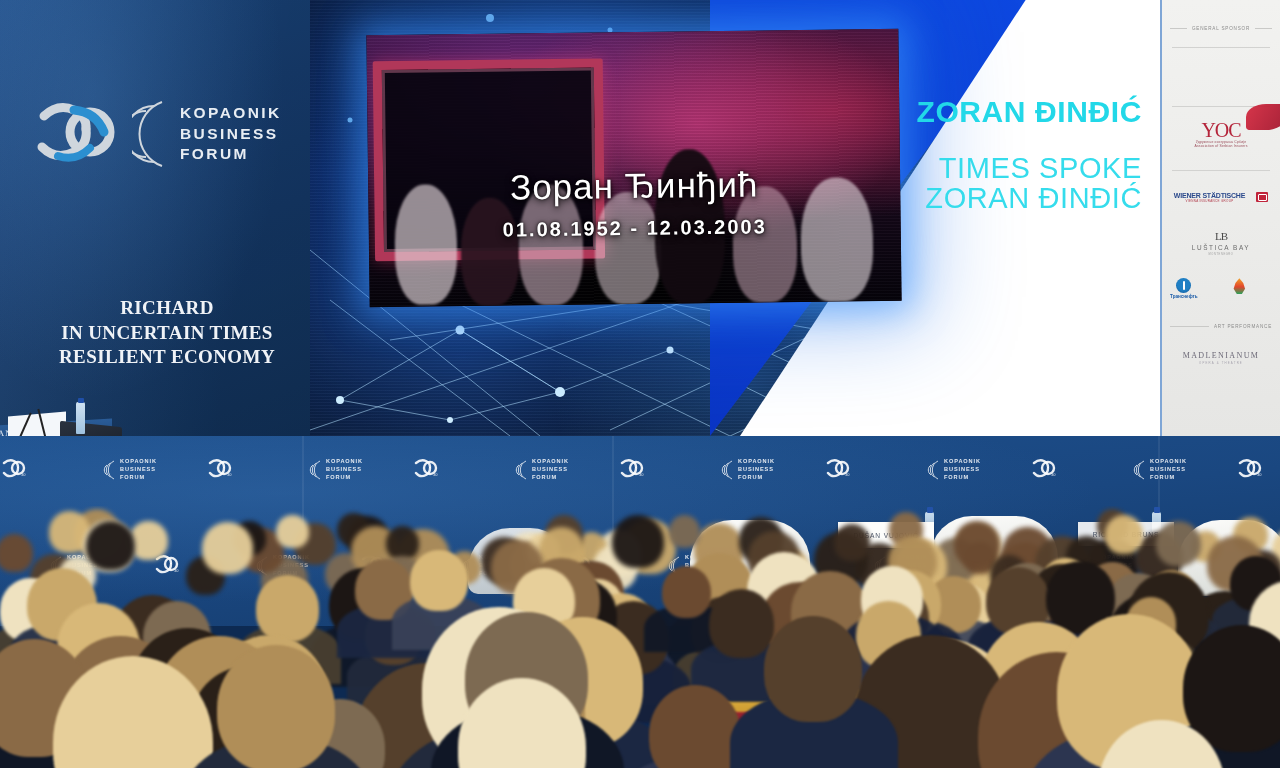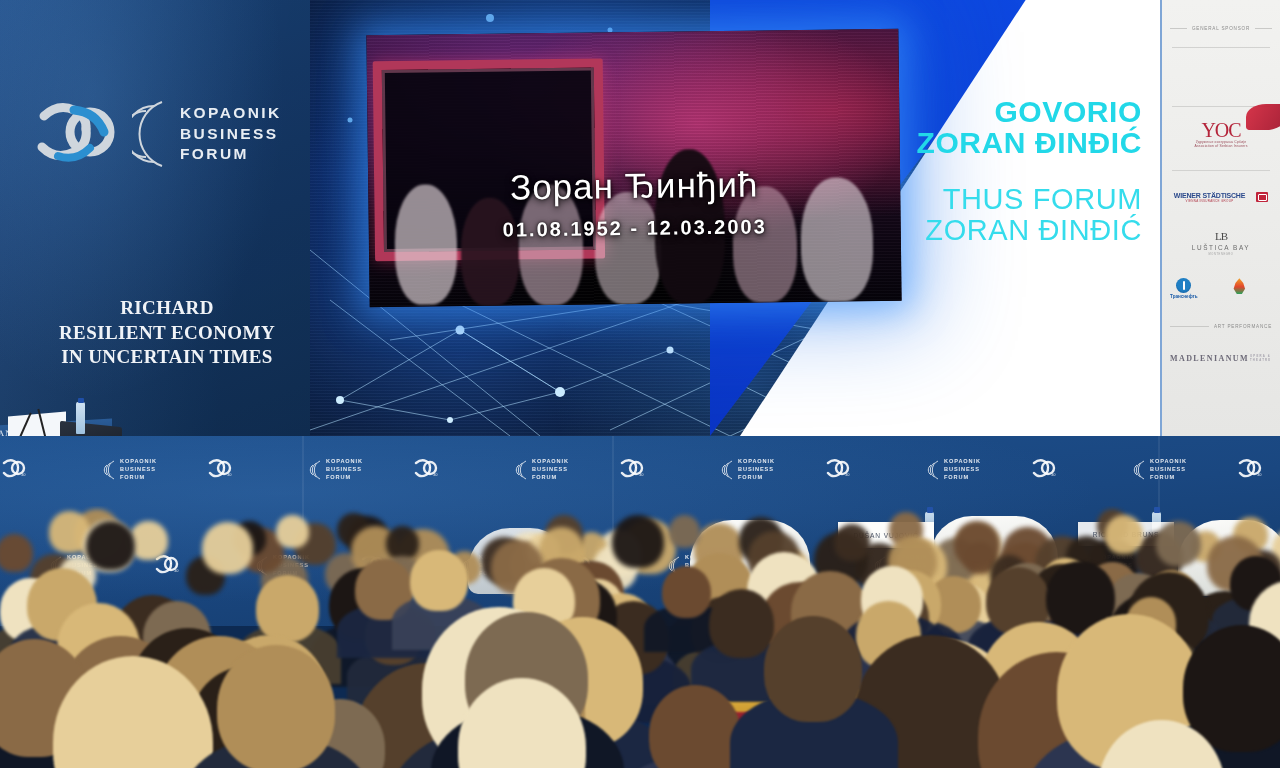--- a/index.html
+++ b/index.html
@@ -226,22 +226,22 @@
         <path d="M30 6 a34 34 0 0 0 0 64" stroke="#cfd6dd" stroke-width="2" fill="none"></path>
         <path d="M22 10 a28 28 0 0 0 0 56" stroke="#cfd6dd" stroke-width="2" fill="none"></path>
         <path d="M14 15 a22 22 0 0 0 0 46" stroke="#cfd6dd" stroke-width="2" fill="none"></path>
       </svg>
       <div class="kbf">
         <div style="white-space:pre-line">KOPAONIK BUSINESS FORUM</div>
       </div>
     </div>
     <div class="tagline">
       <div>RICHARD</div>
+      <div>IN UNCERTAIN TIMES</div>
       <div>RESILIENT ECONOMY</div>
-      <div>IN UNCERTAIN TIMES</div>
     </div>
   </div>
 
   <div class="podium">
     <div class="pod-body"></div>
     <div class="pod-glass"></div>
     <div class="pod-banner">
       <span>ANNUAL MEETING 2023</span>
     </div>
     <div class="pod-paper"></div>
@@ -309,25 +309,24 @@
       <div class="vid-fig" style="left:364px; top:156px; width:64px;  height:116px; background:rgba(206,170,186,.52);"></div>
       <div class="vid-fig" style="left:432px; top:148px; width:72px;  height:124px; background:rgba(238,228,232,.58);"></div>
       <div class="vid-caption">
         <div class="vid-name">Зоран Ђинђић</div>
         <div class="vid-dates">01.08.1952 - 12.03.2003</div>
       </div>
     </div>
 
     <div class="slide-txt">
       <div class="slide-sr">
-        <div>GOVORIO</div>
         <div>ZORAN ĐINĐIĆ</div>
       </div>
       <div class="slide-en">
-        <div>THUS FORUM</div>
+        <div>TIMES SPOKE</div>
         <div>ZORAN ĐINĐIĆ</div>
       </div>
     </div>
   </div>
 
   <div class="sponsor-wall">
     <div class="sp-hdr">
       <span class="rule"></span>
       <span>GENERAL SPONSOR</span>
       <span class="rule"></span>
@@ -364,21 +363,21 @@
         <div class="tn-mark"></div>
         <div class="sp-trans">Транснефть</div>
       </div>
       <div class="fl-mark"></div>
     </div>
 
     <div class="sp-hdr" style="margin-top:20px;">
       <span class="rule"></span>
       <span>ART PERFORMANCE</span>
     </div>
-    <div class="sp-row" style="flex-direction:row; gap:1px;font-weight:bold;">
+    <div class="sp-row" style="flex-direction:column; gap:1px;">
       <div class="sp-mad">MADLENIANUM</div>
       <div class="sp-mad-sub">OPERA &amp; THEATRE</div>
     </div>
   </div>
 
   <div class="backdrop">
     <div class="bd-pattern" id="bd-pattern">
         <div class="bd-cell" style="left: 0px; top: 22px;"><svg width="26" height="20" viewBox="0 0 26 20">
             <path d="M4 5 q5 -4 10 -2 q4 2 4 6" stroke="rgba(255,255,255,.9)" stroke-width="2.4" fill="none" stroke-linecap="round"></path>
             <path d="M18 10 q0 5 -4 7 q-6 3 -10 -2" stroke="rgba(255,255,255,.9)" stroke-width="2.4" fill="none" stroke-linecap="round"></path>

